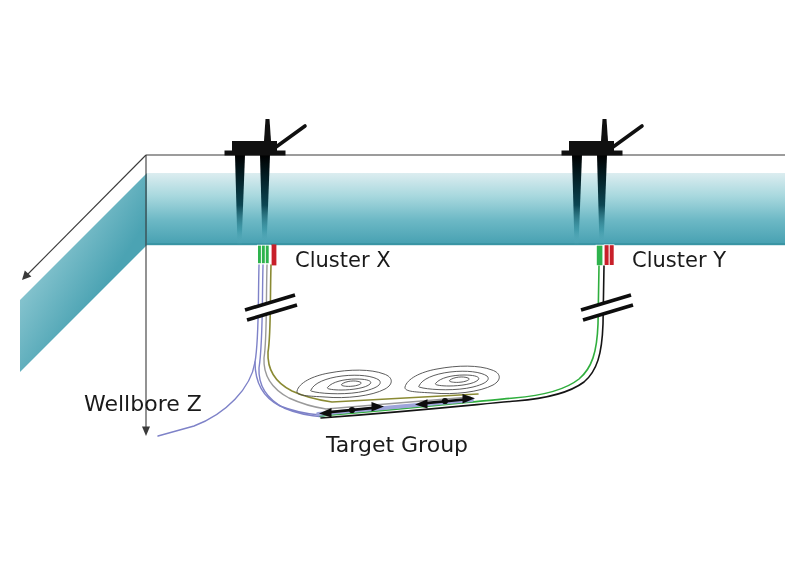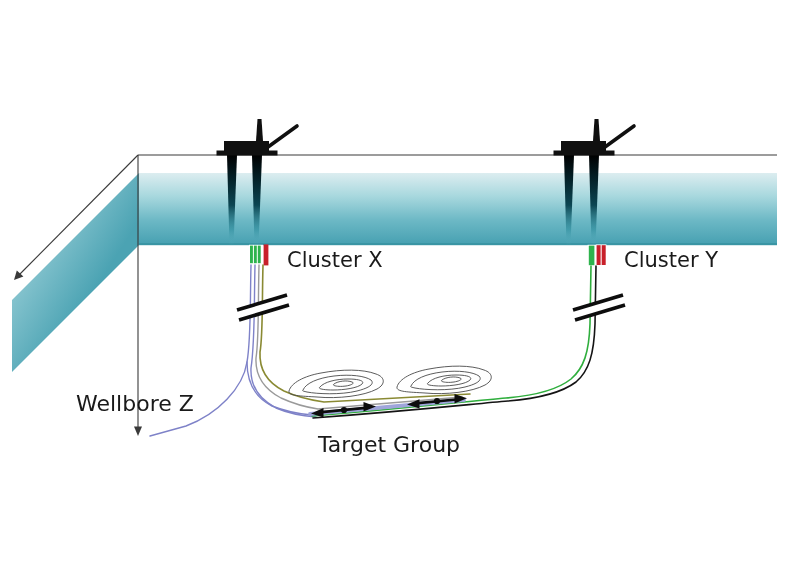--- a/index.html
+++ b/index.html
@@ -1,17 +1,17 @@
 <!DOCTYPE html>
 <html><head>
 <meta charset="utf-8">
 <style>
   html,body{margin:0;padding:0;background:#ffffff;}
   .canvas{position:relative;width:777px;height:564px;background:#ffffff;overflow:hidden;
-          font-family:"DejaVu Sans","Liberation Sans",sans-serif;}
+          font-family:"DejaVu Sans","Liberation Sans",sans-serif;margin-left:8px;}
   svg{position:absolute;left:0;top:0;}
   text{fill:#1a1a1a;font-family:"DejaVu Sans","Liberation Sans",sans-serif;}
   .lbl-cluster{font-size:21px;}
   .lbl-big{font-size:22px;}
 </style>
 </head>
 <body>
 
 <div class="canvas">
 <svg width="800" height="564" viewBox="0 0 800 564">

